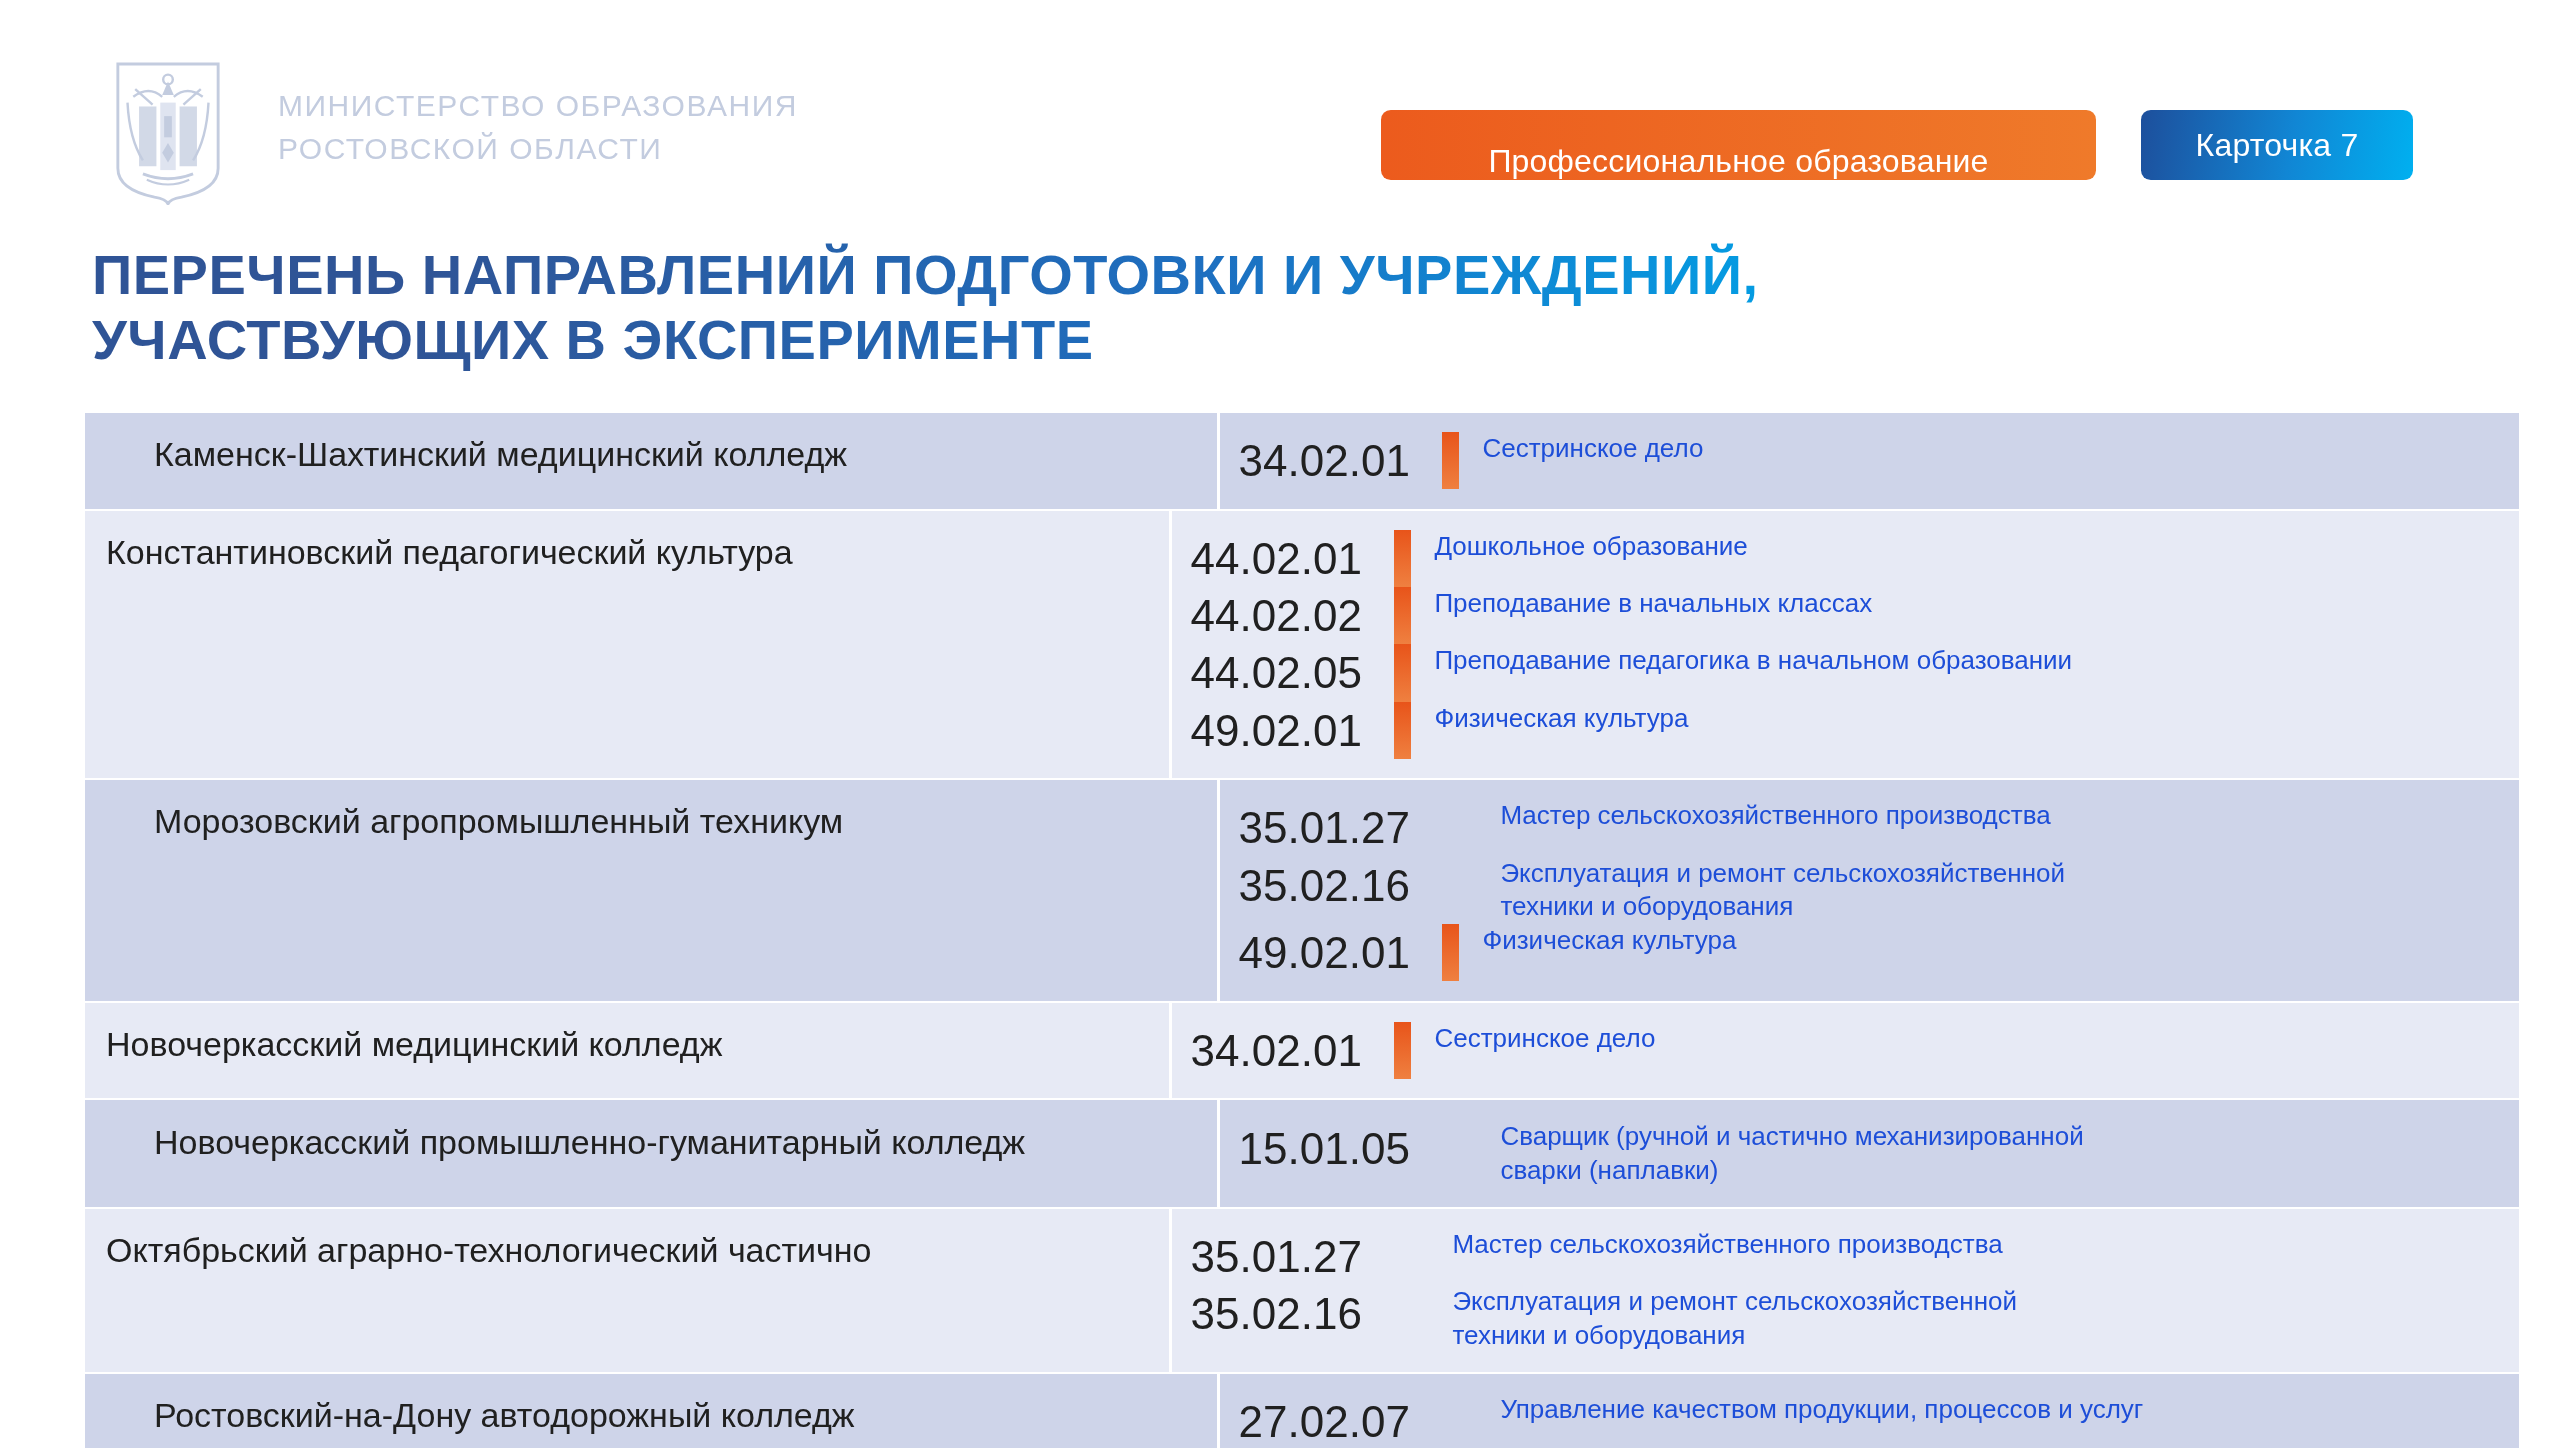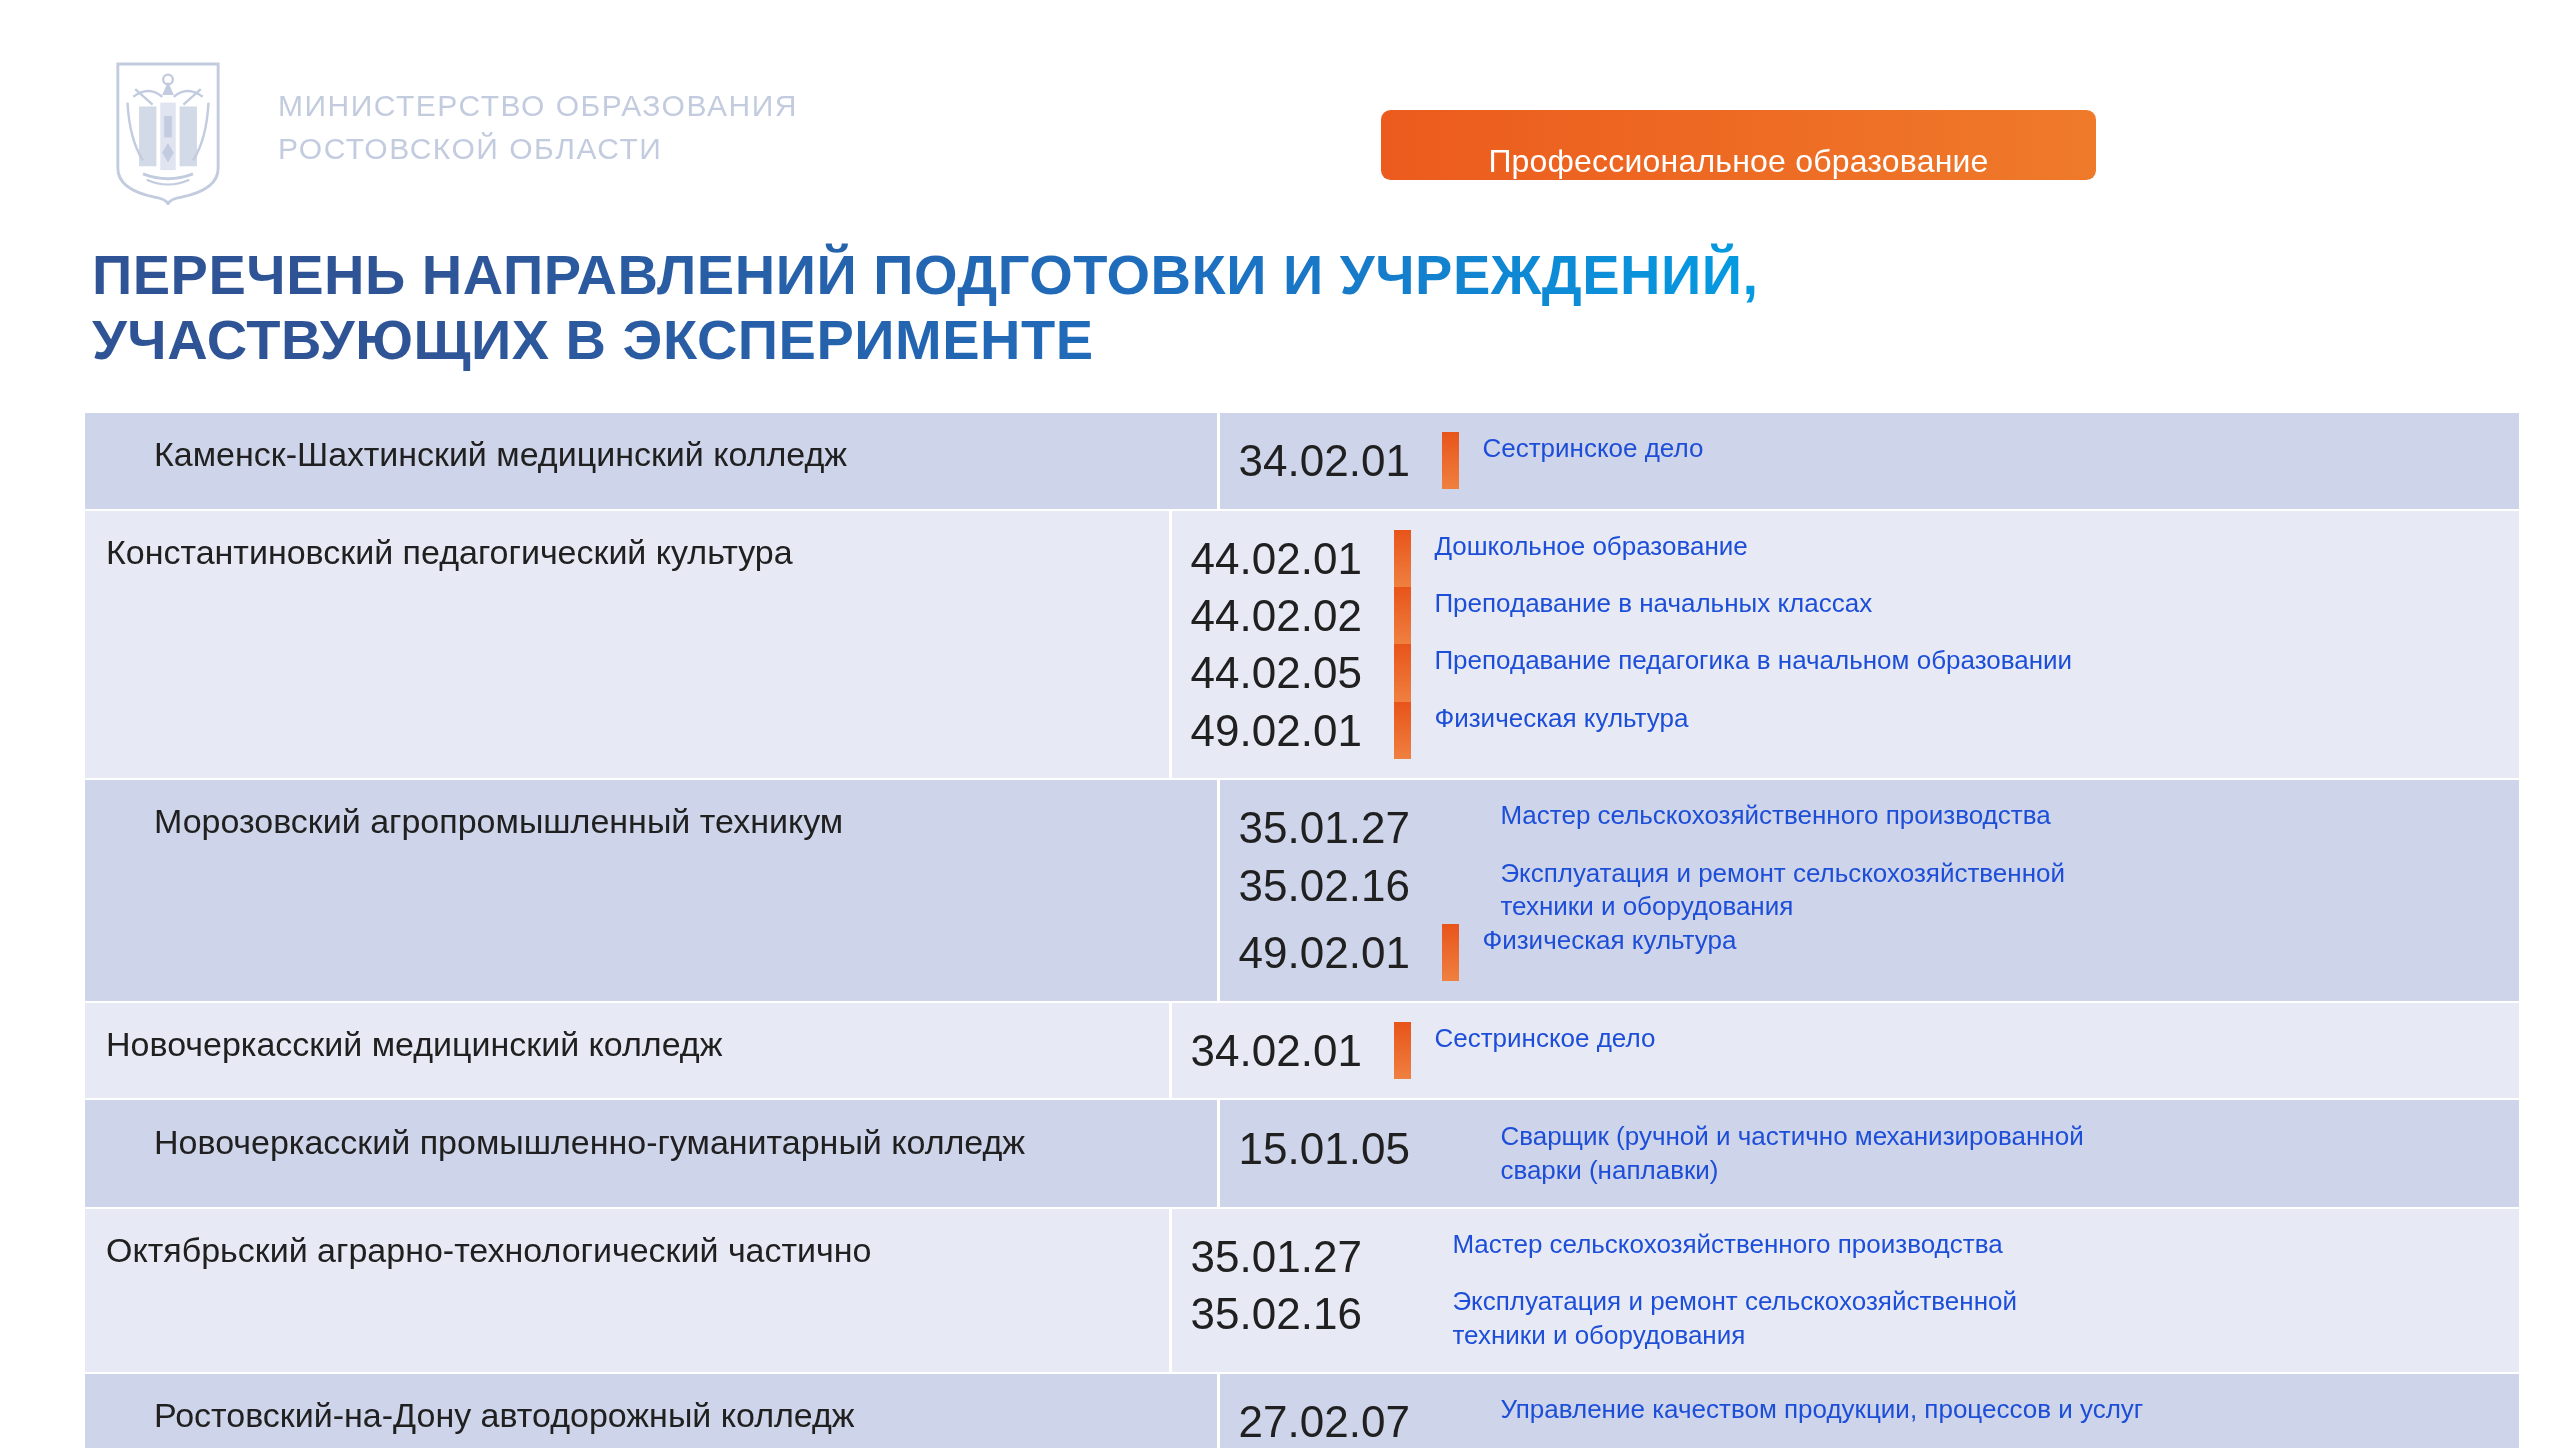--- a/index.html
+++ b/index.html
@@ -108,20 +108,23 @@
       <div class="brand-text">
         <div class="brand-line">МИНИСТЕРСТВО ОБРАЗОВАНИЯ</div>
         <div class="brand-line">РОСТОВСКОЙ ОБЛАСТИ</div>
       </div>
     </div>
 
     <div class="badge-prof">
       <span>Профессиональное образование</span>
     </div>
 
+    <div class="badge-card">
+      <span>Карточка 7</span>
+    </div>
   </div>
 
   <h1 class="title">ПЕРЕЧЕНЬ НАПРАВЛЕНИЙ ПОДГОТОВКИ И УЧРЕЖДЕНИЙ,
 УЧАСТВУЮЩИХ В ЭКСПЕРИМЕНТЕ</h1>
 
   <div class="table" id="table-root">
       <div class="row alt-a">
         <div class="c-name">Каменск-Шахтинский медицинский колледж</div>
         <div class="c-right">
           <div class="entry">

